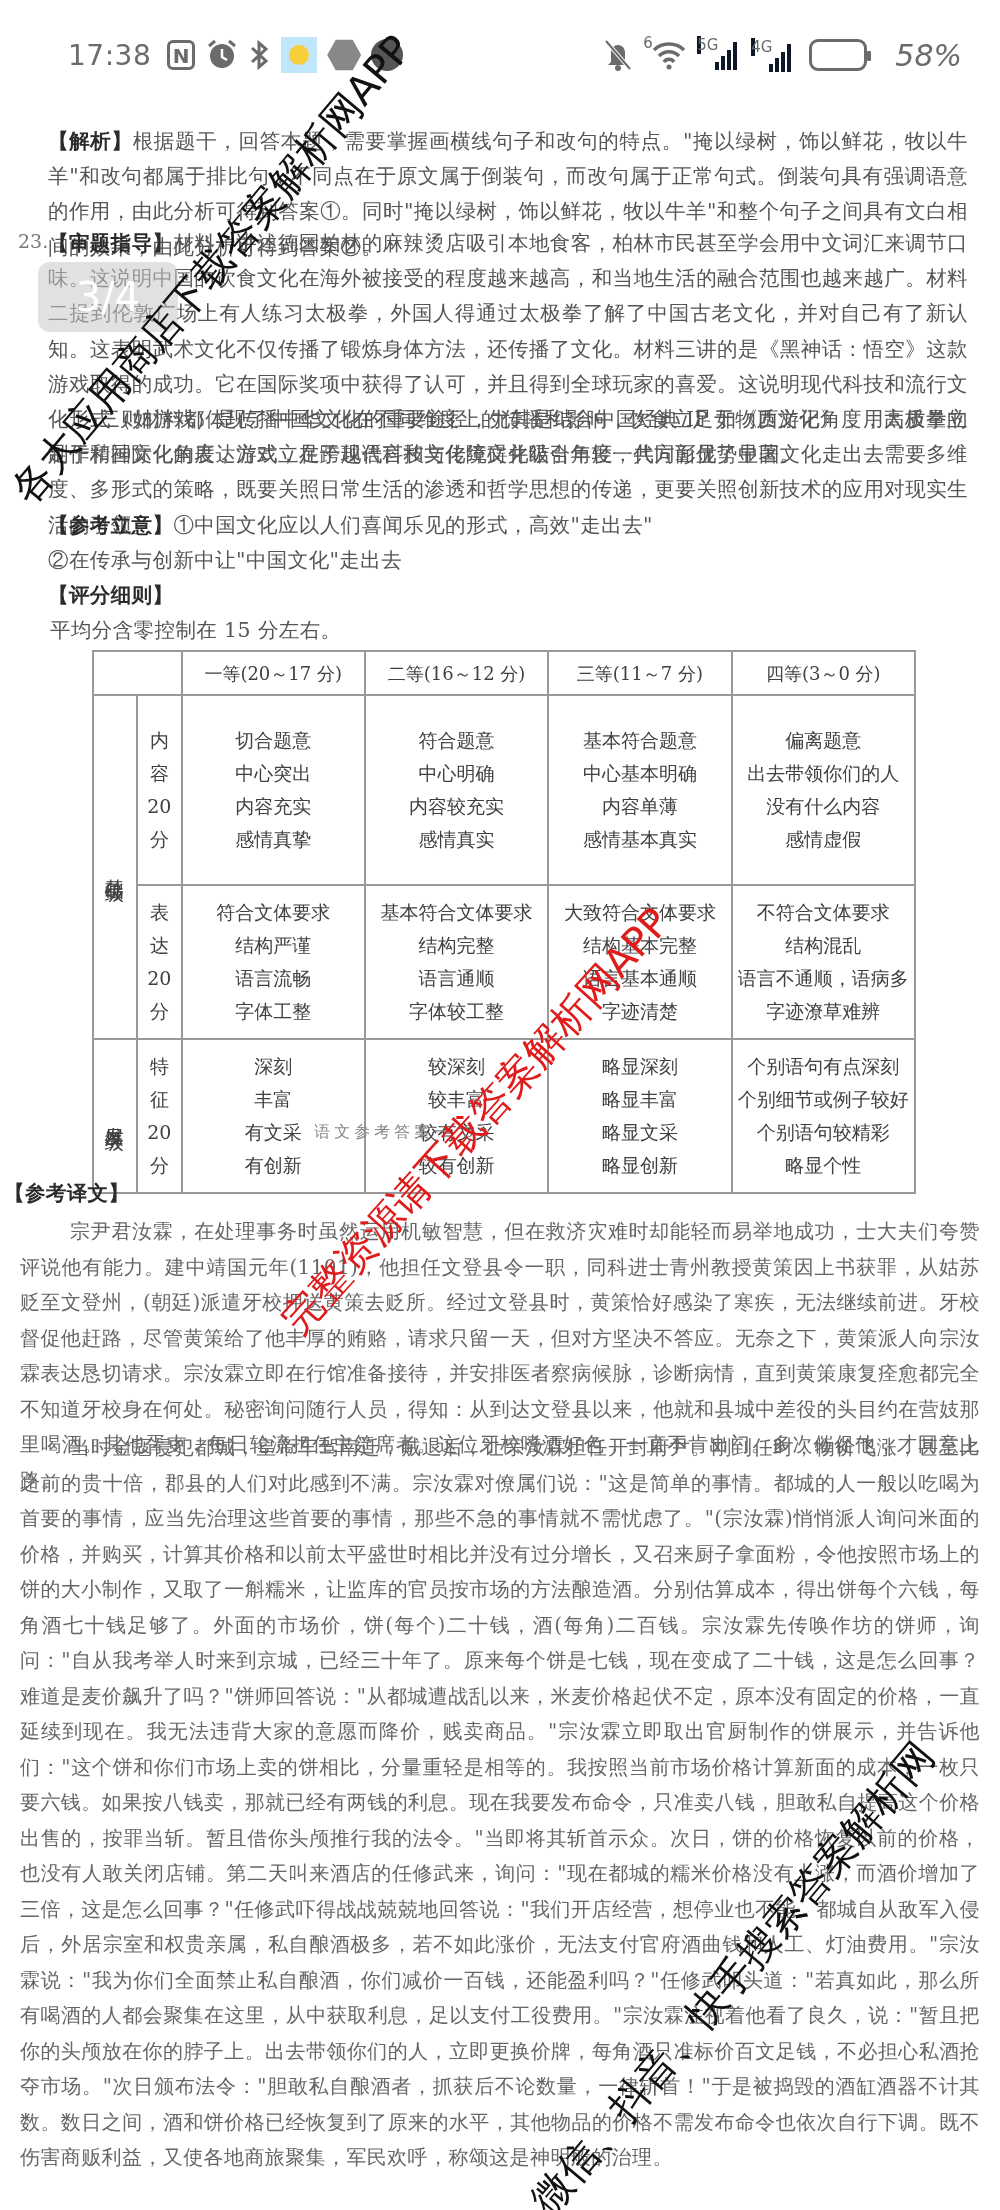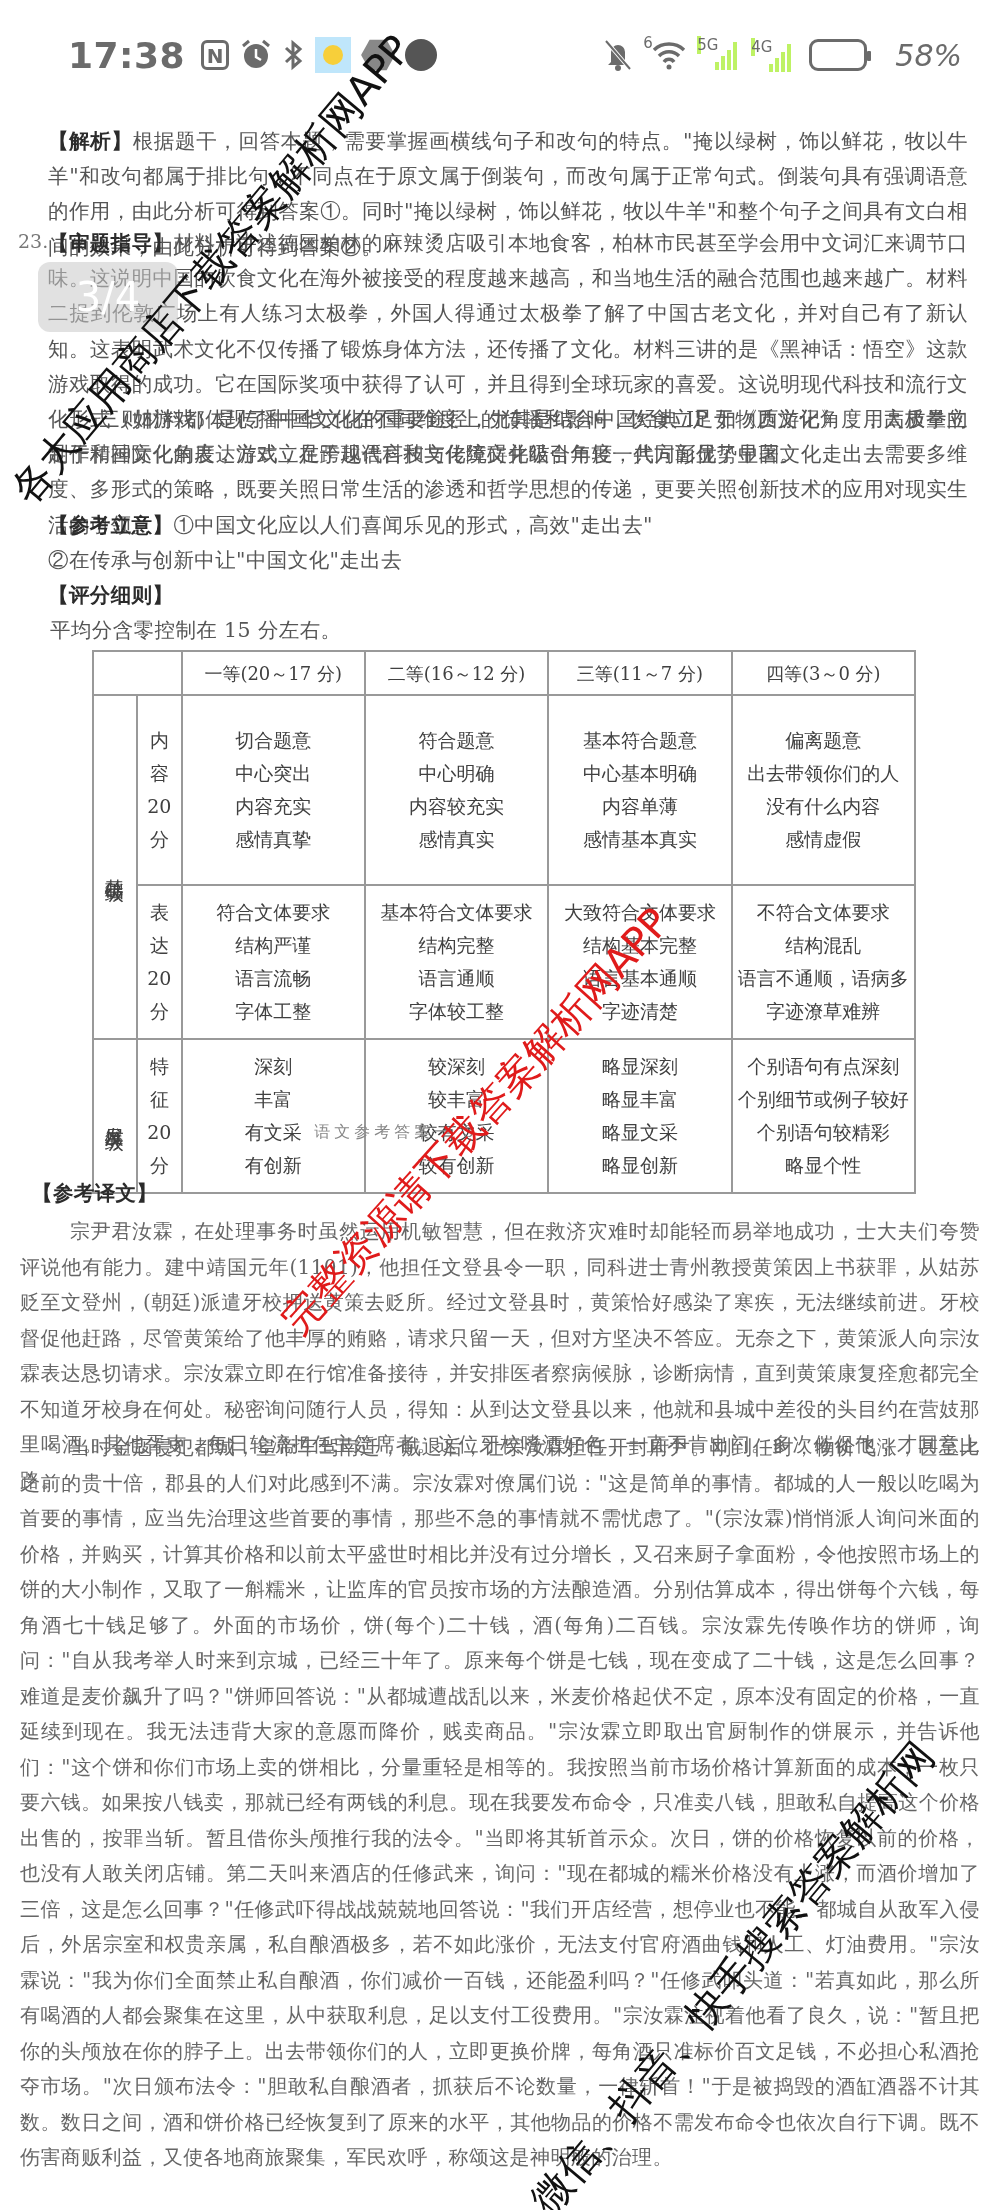--- a/index.html
+++ b/index.html
@@ -8,30 +8,30 @@
     font-family: "DejaVu Serif", "Liberation Serif", serif;
     color: #444;
   }
   .status-bar {
     position: absolute; left: 0; top: 0; width: 1000px; height: 110px;
     display: flex; align-items: center; justify-content: space-between;
     box-sizing: border-box; padding: 0 38px 0 68px;
     font-family: "DejaVu Sans", "Liberation Sans", sans-serif; color: #6b6b6b;
   }
   .sb-left, .sb-right { display: flex; align-items: center; gap: 10px; }
-  .sb-time { font-size: 36px; font-weight: 700; letter-spacing: 0.5px; margin-right: 6px; }
+  .sb-time { font-size: 28px; font-weight: 400; letter-spacing: 0.5px; margin-right: 6px; }
   .sb-icon { display: inline-flex; align-items: center; justify-content: center; height: 34px; }
   .sb-battery-pct { font-size: 30px; margin-left: 18px; font-style: italic; }
   .nfc-box { width: 28px; height: 30px; border: 3px solid #6b6b6b; border-radius: 6px; font-size: 20px; font-weight: bold; line-height: 26px; text-align: center; box-sizing: border-box; }
   .weather-box { width: 36px; height: 36px; background: #bfe6fb; display: flex; align-items: center; justify-content: center; }
   .weather-sun { width: 20px; height: 20px; border-radius: 50%; background: #f7cf3a; }
   .hex { width: 34px; height: 34px; background: #888; clip-path: polygon(25% 5%,75% 5%,100% 50%,75% 95%,25% 95%,0 50%); }
   .dot { width: 32px; height: 32px; border-radius: 50%; background: #555; }
   .sig { display: flex; align-items: flex-end; gap: 2px; height: 30px; position: relative; }
-  .sig span { width: 4px; background: #bef264; display: block; }
+  .sig span { width: 4px; background: #0f172a; display: block; }
   .sig-label { position: absolute; left: -18px; top: -4px; font-size: 15px; }
   .battery { width: 58px; height: 32px; border: 3px solid #6b6b6b; border-radius: 9px; box-sizing: border-box; position: relative; padding: 3px; }
   .battery-fill { height: 100%; width: 58%; background: #6b6b6b; border-radius: 4px; }
   .battery-tip { position: absolute; right: -7px; top: 9px; width: 4px; height: 10px; background: #6b6b6b; border-radius: 1px; }
 
   .doc { position: absolute; left: 0; top: 110px; width: 1000px; }
   .para { position: absolute; left: 48px; width: 920px; font-size: 20.5px; line-height: 35.2px; color: #555; letter-spacing: 0.4px; text-align: justify; }
   .tag { font-family: "DejaVu Sans", "Liberation Sans", sans-serif; font-weight: bold; color: #2b2b2b; }
   .qnum { position: absolute; left: 18px; font-size: 19px; color: #777; }
   .indent { text-indent: 2.5em; }
@@ -304,21 +304,21 @@
               <span>个别语句较精彩</span>
               <span>略显个性</span>
             </div>
           </td>
     </tr>
   </tbody>
     </table>
 
   <div class="page-footer">语文参考答案一 3</div>
 
-  <div class="para" style="top:1066px; left:32px; width:960px;">
+  <div class="para" style="top:1066px; left:4px; width:960px;">
     <span class="tag">【参考译文】</span>
   </div>
   <div class="para indent" style="top:1104px; left:20px; width:960px; font-size:20px; line-height:35.5px; color:#666;">宗尹君汝霖，在处理事务时虽然运用机敏智慧，但在救济灾难时却能轻而易举地成功，士大夫们夸赞评说他有能力。建中靖国元年(1101)，他担任文登县令一职，同科进士青州教授黄策因上书获罪，从姑苏贬至文登州，(朝廷)派遣牙校押送黄策去贬所。经过文登县时，黄策恰好感染了寒疾，无法继续前进。牙校督促他赶路，尽管黄策给了他丰厚的贿赂，请求只留一天，但对方坚决不答应。无奈之下，黄策派人向宗汝霖表达恳切请求。宗汝霖立即在行馆准备接待，并安排医者察病候脉，诊断病情，直到黄策康复痊愈都完全不知道牙校身在何处。秘密询问随行人员，得知：从到达文登县以来，他就和县城中差役的头目约在营妓那里喝酒。其他胥吏，每日轮流担任主筵席者。这位牙校嗜酒好色，一直不肯出门。多次催促他，才同意上路。</div>
   <div class="para indent" style="top:1320px; left:20px; width:960px; font-size:20px; line-height:35.5px; color:#666;">当时金寇侵犯都城，皇帝车驾南迁，贼退后，让宗汝霖担任开封府尹。刚到任时，物价飞涨，甚至比之前的贵十倍，郡县的人们对此感到不满。宗汝霖对僚属们说："这是简单的事情。都城的人一般以吃喝为首要的事情，应当先治理这些首要的事情，那些不急的事情就不需忧虑了。"(宗汝霖)悄悄派人询问米面的价格，并购买，计算其价格和以前太平盛世时相比并没有过分增长，又召来厨子拿面粉，令他按照市场上的饼的大小制作，又取了一斛糯米，让监库的官员按市场的方法酿造酒。分别估算成本，得出饼每个六钱，每角酒七十钱足够了。外面的市场价，饼(每个)二十钱，酒(每角)二百钱。宗汝霖先传唤作坊的饼师，询问："自从我考举人时来到京城，已经三十年了。原来每个饼是七钱，现在变成了二十钱，这是怎么回事？难道是麦价飙升了吗？"饼师回答说："从都城遭战乱以来，米麦价格起伏不定，原本没有固定的价格，一直延续到现在。我无法违背大家的意愿而降价，贱卖商品。"宗汝霖立即取出官厨制作的饼展示，并告诉他们："这个饼和你们市场上卖的饼相比，分量重轻是相等的。我按照当前市场价格计算新面的成本，一枚只要六钱。如果按八钱卖，那就已经有两钱的利息。现在我要发布命令，只准卖八钱，胆敢私自提高这个价格出售的，按罪当斩。暂且借你头颅推行我的法令。"当即将其斩首示众。次日，饼的价格恢复以前的价格，也没有人敢关闭店铺。第二天叫来酒店的任修武来，询问："现在都城的糯米价格没有上涨，而酒价增加了三倍，这是怎么回事？"任修武吓得战战兢兢地回答说："我们开店经营，想停业也不能。都城自从敌军入侵后，外居宗室和权贵亲属，私自酿酒极多，若不如此涨价，无法支付官府酒曲钱和人工、灯油费用。"宗汝霖说："我为你们全面禁止私自酿酒，你们减价一百钱，还能盈利吗？"任修武叩头道："若真如此，那么所有喝酒的人都会聚集在这里，从中获取利息，足以支付工役费用。"宗汝霖注视着他看了良久，说："暂且把你的头颅放在你的脖子上。出去带领你们的人，立即更换价牌，每角酒只准标价百文足钱，不必担心私酒抢夺市场。"次日颁布法令："胆敢私自酿酒者，抓获后不论数量，一律斩首！"于是被捣毁的酒缸酒器不计其数。数日之间，酒和饼价格已经恢复到了原来的水平，其他物品的价格不需发布命令也依次自行下调。既不伤害商贩利益，又使各地商旅聚集，军民欢呼，称颂这是神明般的治理。</div>
 </div>
 
 <div class="page-indicator">3/4</div>
 
 <div class="wm wm-black" style="left:20px; top:470px; font-size:40px; transform: rotate(-50deg);">各大应用商店下载答案解析网APP</div>
 <div class="wm wm-red" style="left:290px; top:1300px; font-size:40px; transform: rotate(-48deg);">完整资源请下载答案解析网APP</div>

